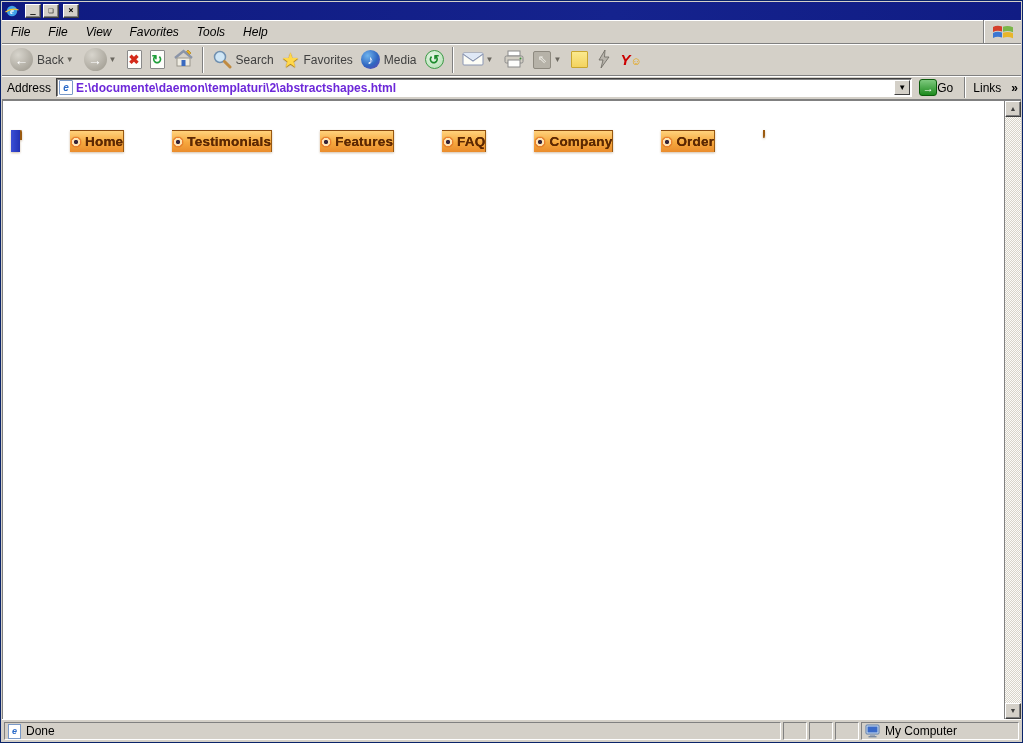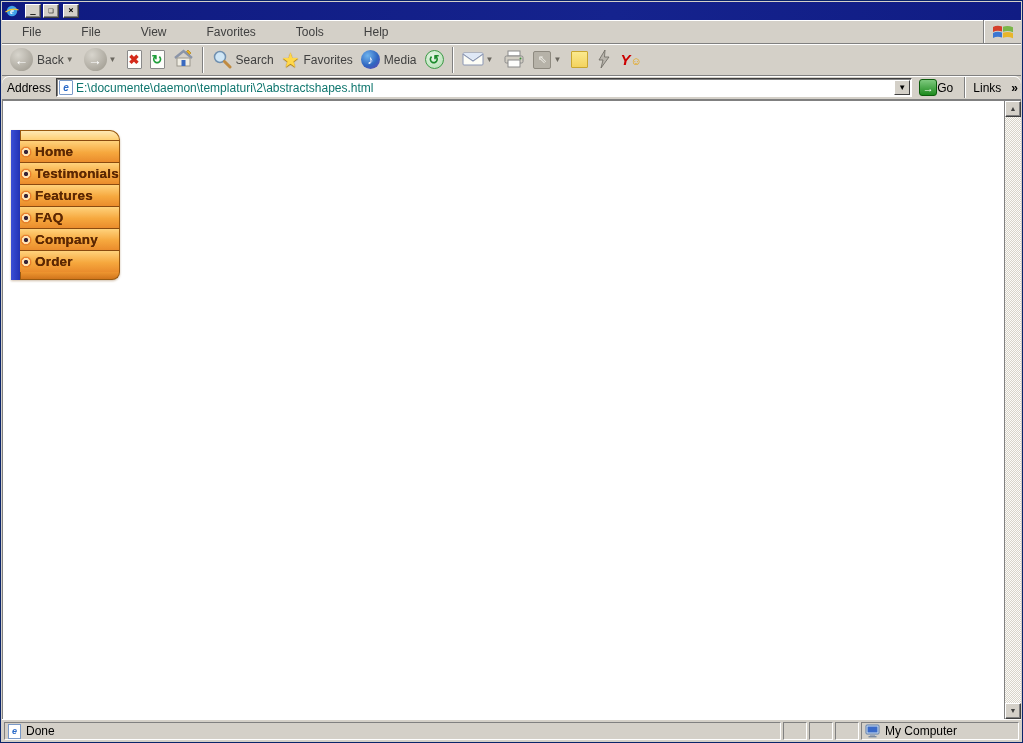--- a/index.html
+++ b/index.html
@@ -47,22 +47,22 @@
 
   
   .menubar {
     height: 24px; flex: 0 0 24px;
     background: #d4d0c8;
     border-bottom: 1px solid #808080;
     box-shadow: inset 0 1px 0 #ffffff;
     display: flex; align-items: stretch;
   }
   .menu-item {
-    padding: 0 20px; display: flex; align-items: center;
-    font-size: 12px; color: #404040; cursor: default;
+    padding: 0 9px; display: flex; align-items: center;
+    font-size: 12px; color: #000000; cursor: default; font-style: italic;
   }
   .menu-spacer { flex: 1; }
   .winlogo-box {
     width: 38px; display: flex; align-items: center; justify-content: center;
     border-left: 1px solid #808080; box-shadow: inset 1px 0 0 #fff;
   }
 
   
   .toolbar {
     height: 32px; flex: 0 0 32px;
@@ -126,32 +126,31 @@
   .yahoo { font-weight: bold; color: #cc0000; font-size: 15px; font-style: italic; position: relative; }
   .yahoo .smile { font-style: normal; color: #e8a000; font-size: 11px; }
 
   
   .addressbar {
     height: 23px; flex: 0 0 23px;
     background: #d4d0c8;
     box-shadow: inset 0 1px 0 #ffffff;
     display: flex; align-items: center;
     padding: 0 3px 0 5px;
-    border-radius: 7px;
   }
   .addr-label { font-size: 12px; color: #000; margin-right: 5px; }
   .addr-combo {
     flex: 1; height: 19px; background: #fff;
     border: 1px solid; border-color: #404040 #fff #fff #404040;
     box-shadow: inset 1px 1px 0 #808080;
     display: flex; align-items: center; padding-left: 2px;
   }
   .addr-input {
     flex: 1; border: none; outline: none; font-family: "Liberation Sans", sans-serif;
-    font-size: 12px; color: #0f766e; height: 15px; background: transparent; padding-left: 3px;
+    font-size: 12px; color: #6d28d9; height: 15px; background: transparent; padding-left: 3px; font-weight: bold;
   }
   .combo-drop {
     width: 16px; height: 15px; margin: 0 1px;
     background: #d4d0c8; border: 1px solid; border-color: #fff #404040 #404040 #fff;
     font-size: 8px; text-align: center; line-height: 14px; color: #000;
   }
   .page-ico {
     width: 14px; height: 15px; background: #fff; border: 1px solid #7a9ac8;
     color: #2a6ac8; font-weight: bold; font-size: 10px; font-style: italic;
     text-align: center; line-height: 13px; border-radius: 1px;
@@ -191,21 +190,21 @@
   
   .navbar {
     position: absolute; left: 8px; top: 29px; width: 106px;
     display: flex;
     filter: drop-shadow(0 1px 1px rgba(120,70,10,.35));
   }
   .nav-strip {
     flex: 0 0 9px; background: #2b3ec2;
     background: linear-gradient(90deg,#3a4fd6,#2232b4);
   }
-  .nav-body { flex: 1; display: flex; flex-direction: column; }
+  .nav-body { flex: 1; display: flex; flex-direction: row; gap: 48px; }
   .nav-cap-top {
     height: 10px;
     background: linear-gradient(#ffe9b4,#ffcf73);
     border: 1px solid #9a5a10; border-bottom: none;
     border-top-right-radius: 10px;
   }
   .nav-cap-bottom {
     height: 8px;
     background: linear-gradient(#ef9630,#d0751c);
     border: 1px solid #9a5a10; border-top: none;

